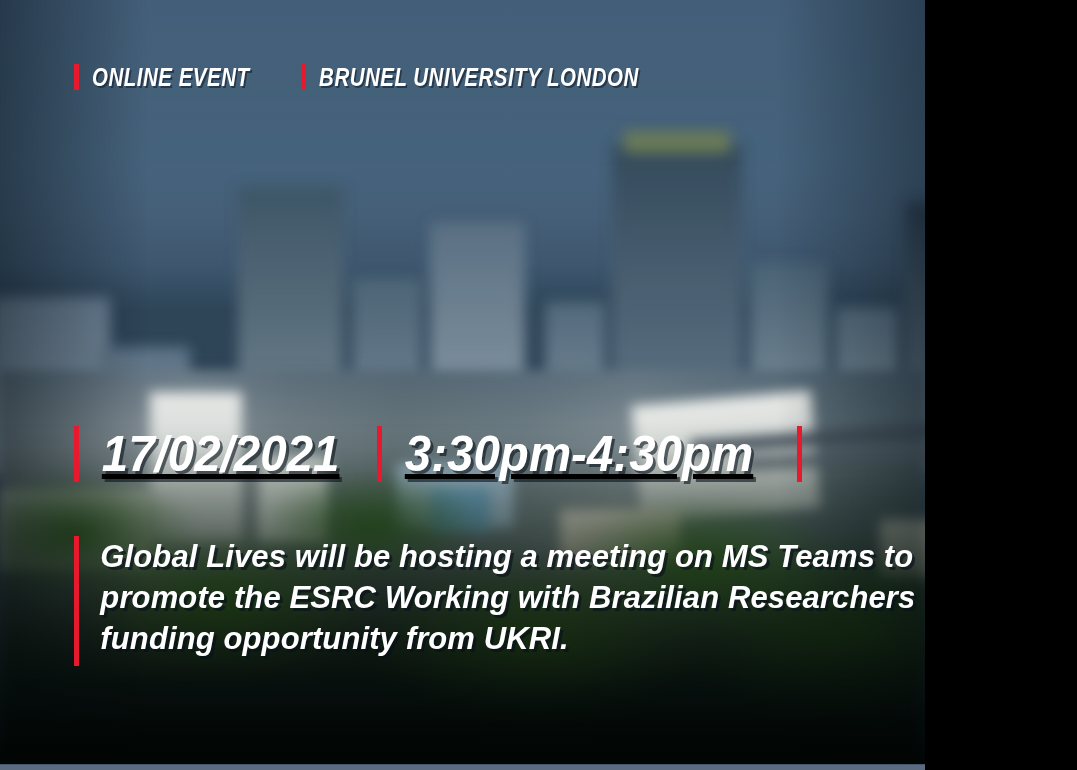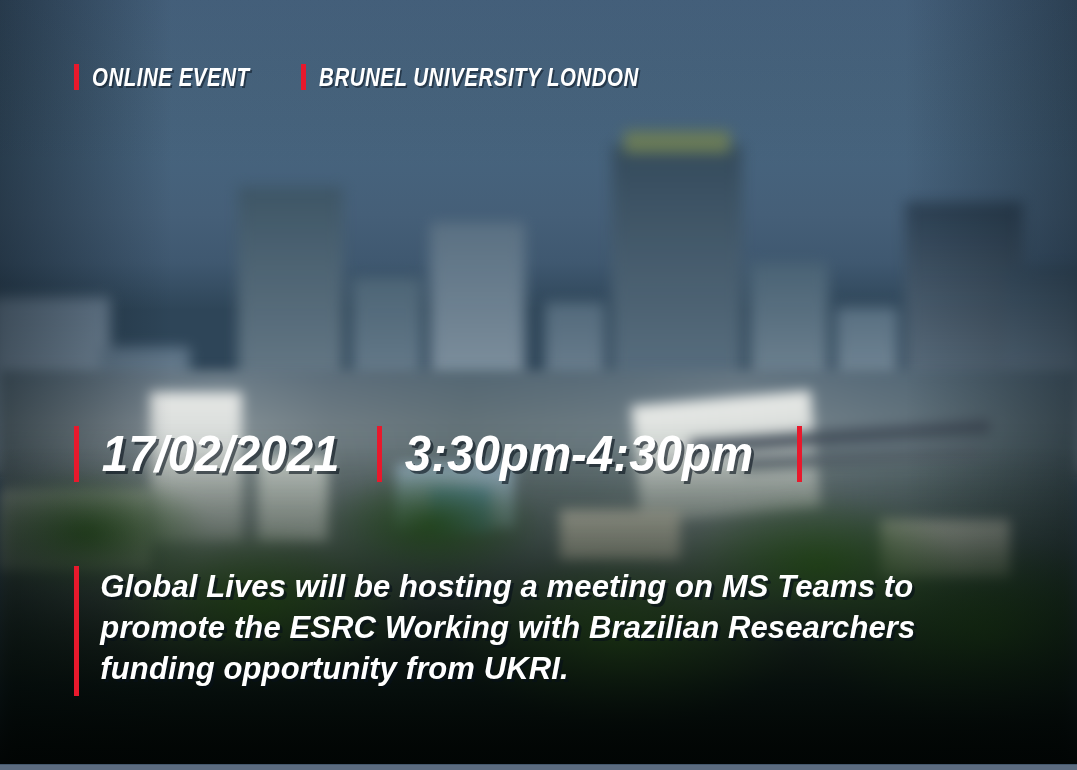--- a/index.html
+++ b/index.html
@@ -5,21 +5,21 @@
   * { margin:0; padding:0; box-sizing:border-box; }
   html, body {
     width:1077px; height:770px;
     background:#000;
     font-family:"Liberation Sans", sans-serif;
     overflow:hidden;
   }
 
   #poster {
     position:relative;
-    width:1077px; height:770px;
+    width:925px; height:770px;
     overflow:hidden;
     background:#3d5a76;
   }
 
   
   .bg-layer { position:absolute; inset:0; }
 
   
   .bg-sky {
     background:linear-gradient(180deg,
@@ -114,39 +114,40 @@
     transform-origin:left center;
   }
   .hl-line:first-child { padding-top:10px; }
   .hl-line:last-child  { padding-bottom:12px; }
 
   
   .datetime {
     position:absolute; left:74px; top:422px;
     display:flex; align-items:center;
     height:64px;
+    text-decoration:underline;
   }
   .datetime .pipe { height:56px; }
   .dt-text {
     color:#ffffff;
     font-size:50px;
     font-weight:bold;
     font-style:italic;
     line-height:62px;
     letter-spacing:0px;
     white-space:nowrap;
     padding:0 24px;
     transform:scaleX(.95);
     transform-origin:left center;
     text-shadow:3px 3px 0 rgba(8,18,28,.6);
   }
 
   
   .desc {
-    position:absolute; left:74px; top:566px;
+    position:absolute; left:74px; top:536px;
     display:flex; align-items:stretch;
   }
   .desc .pipe { height:130px; width:5px; }
   .desc-text {
     padding-left:22px;
     color:#ffffff;
     font-size:32px;
     font-weight:bold;
     font-style:italic;
     line-height:41px;

